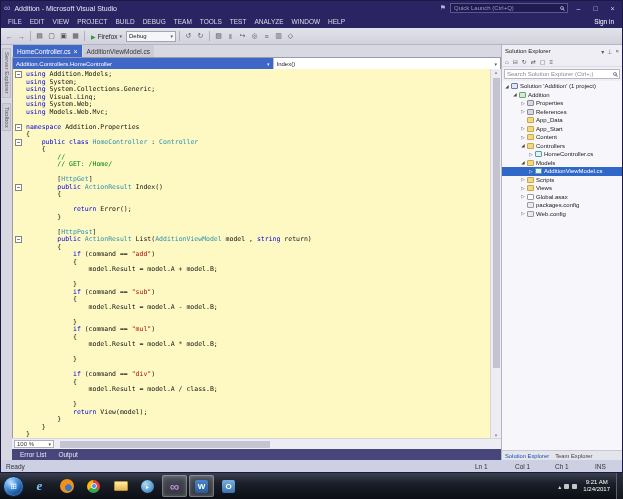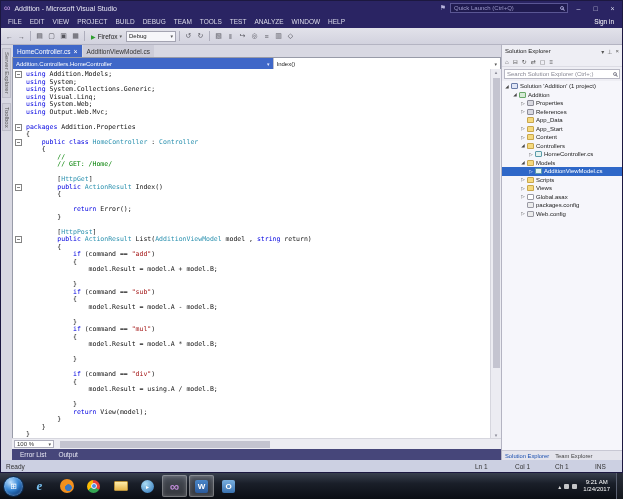--- a/index.html
+++ b/index.html
@@ -42,21 +42,21 @@
   .tab-strip{height:12px;display:flex;align-items:flex-end;gap:1px;padding-left:1px;flex:none}
   .doc-tab{height:12px;padding:0 4px;font-size:6.5px;display:flex;align-items:center;gap:3px;background:#ccccd8;color:#333}
   .doc-tab.active{background:#3f67c8;color:#fff}
   .tab-close{font-size:7px}
 
   .nav-bar{height:12px;display:flex;border:1px solid #989ba8;border-bottom:none;flex:none}
   .nav-left{flex:1.15;background:#3f67c8;color:#fff;font-size:6px;display:flex;align-items:center;justify-content:space-between;padding:0 3px;min-width:0}
   .nav-left .dd{color:#dfe6ff}
   .nav-right{flex:1;background:#fff;color:#222;font-size:6px;display:flex;align-items:center;justify-content:space-between;padding:0 3px;border-left:1px solid #c0c0cc}
 
-  .code-wrap{flex:1;display:flex;background:#ffffff;min-height:0;border-left:1px solid #989ba8}
+  .code-wrap{flex:1;display:flex;background:#fef9c3;min-height:0;border-left:1px solid #989ba8}
   .code-lines{flex:1;overflow:hidden;font-family:"DejaVu Sans Mono",monospace;font-size:6.5px;line-height:7.5px;padding-top:2px;min-width:0}
   .code-line{white-space:pre;height:7.5px}
   .fold-space{display:inline-block;width:13px}
   .fold-box{display:inline-block;width:7px;height:7px;margin:0 4px 0 2px;border:1px solid #848484;background:linear-gradient(#848484,#848484) center/3px 1px no-repeat #fff;vertical-align:middle}
   .tok-k{color:#0000e0}.tok-t{color:#2b91af}.tok-c{color:#008000}.tok-s{color:#a31515}.tok-p{color:#111}
   .vscroll{width:11px;background:#ececf2;border-left:1px solid #d6d6de;position:relative;flex:none}
   .vs-up,.vs-dn{position:absolute;left:0;width:10px;text-align:center;font-size:5px;color:#8a8a96}
   .vs-up{top:0}.vs-dn{bottom:0}
   .vthumb{position:absolute;top:9px;left:2px;width:7px;height:290px;background:#c4c4d0}
 
@@ -231,23 +231,23 @@
           </div>
         </div>
 
         <div class="code-wrap">
           <div class="code-lines">
               <div class="code-line"><span class="fold-box"></span><span class="tok-k">using</span><span class="tok-p"> Addition.Models;</span></div>
               <div class="code-line"><span class="fold-space"></span><span class="tok-k">using</span><span class="tok-p"> System;</span></div>
               <div class="code-line"><span class="fold-space"></span><span class="tok-k">using</span><span class="tok-p"> System.Collections.Generic;</span></div>
               <div class="code-line"><span class="fold-space"></span><span class="tok-k">using</span><span class="tok-p"> Visual.Linq;</span></div>
               <div class="code-line"><span class="fold-space"></span><span class="tok-k">using</span><span class="tok-p"> System.Web;</span></div>
-              <div class="code-line"><span class="fold-space"></span><span class="tok-k">using</span><span class="tok-p"> Output.Web.Mvc;</span></div>
-              <div class="code-line"><span class="fold-space"></span></div>
-              <div class="code-line"><span class="fold-box"></span><span class="tok-k">packages</span><span class="tok-p"> Addition.Properties</span></div>
+              <div class="code-line"><span class="fold-space"></span><span class="tok-k">using</span><span class="tok-p"> Models.Web.Mvc;</span></div>
+              <div class="code-line"><span class="fold-space"></span></div>
+              <div class="code-line"><span class="fold-box"></span><span class="tok-k">namespace</span><span class="tok-p"> Addition.Properties</span></div>
               <div class="code-line"><span class="fold-space"></span><span class="tok-p">{</span></div>
               <div class="code-line"><span class="fold-box"></span><span class="tok-p">    </span><span class="tok-k">public</span><span class="tok-p"> </span><span class="tok-k">class</span><span class="tok-p"> </span><span class="tok-t">HomeController</span><span class="tok-p"> : </span><span class="tok-t">Controller</span></div>
               <div class="code-line"><span class="fold-space"></span><span class="tok-p">    {</span></div>
               <div class="code-line"><span class="fold-space"></span><span class="tok-c">        //</span></div>
               <div class="code-line"><span class="fold-space"></span><span class="tok-c">        // GET: /Home/</span></div>
               <div class="code-line"><span class="fold-space"></span></div>
               <div class="code-line"><span class="fold-space"></span><span class="tok-p">        [</span><span class="tok-t">HttpGet</span><span class="tok-p">]</span></div>
               <div class="code-line"><span class="fold-box"></span><span class="tok-p">        </span><span class="tok-k">public</span><span class="tok-p"> </span><span class="tok-t">ActionResult</span><span class="tok-p"> Index()</span></div>
               <div class="code-line"><span class="fold-space"></span><span class="tok-p">        {</span></div>
               <div class="code-line"><span class="fold-space"></span></div>
@@ -268,21 +268,21 @@
               <div class="code-line"><span class="fold-space"></span></div>
               <div class="code-line"><span class="fold-space"></span><span class="tok-p">            }</span></div>
               <div class="code-line"><span class="fold-space"></span><span class="tok-p">            </span><span class="tok-k">if</span><span class="tok-p"> (command == </span><span class="tok-s">"mul"</span><span class="tok-p">)</span></div>
               <div class="code-line"><span class="fold-space"></span><span class="tok-p">            {</span></div>
               <div class="code-line"><span class="fold-space"></span><span class="tok-p">                model.Result = model.A * model.B;</span></div>
               <div class="code-line"><span class="fold-space"></span></div>
               <div class="code-line"><span class="fold-space"></span><span class="tok-p">            }</span></div>
               <div class="code-line"><span class="fold-space"></span></div>
               <div class="code-line"><span class="fold-space"></span><span class="tok-p">            </span><span class="tok-k">if</span><span class="tok-p"> (command == </span><span class="tok-s">"div"</span><span class="tok-p">)</span></div>
               <div class="code-line"><span class="fold-space"></span><span class="tok-p">            {</span></div>
-              <div class="code-line"><span class="fold-space"></span><span class="tok-p">                model.Result = using.A / model.B;</span></div>
+              <div class="code-line"><span class="fold-space"></span><span class="tok-p">                model.Result = model.A / class.B;</span></div>
               <div class="code-line"><span class="fold-space"></span></div>
               <div class="code-line"><span class="fold-space"></span><span class="tok-p">            }</span></div>
               <div class="code-line"><span class="fold-space"></span><span class="tok-p">            </span><span class="tok-k">return</span><span class="tok-p"> View(model);</span></div>
               <div class="code-line"><span class="fold-space"></span><span class="tok-p">        }</span></div>
               <div class="code-line"><span class="fold-space"></span><span class="tok-p">    }</span></div>
               <div class="code-line"><span class="fold-space"></span><span class="tok-p">}</span></div>
             </div>
           <div class="vscroll">
             <span class="vs-up">▴</span>
             <div class="vthumb"></div>

